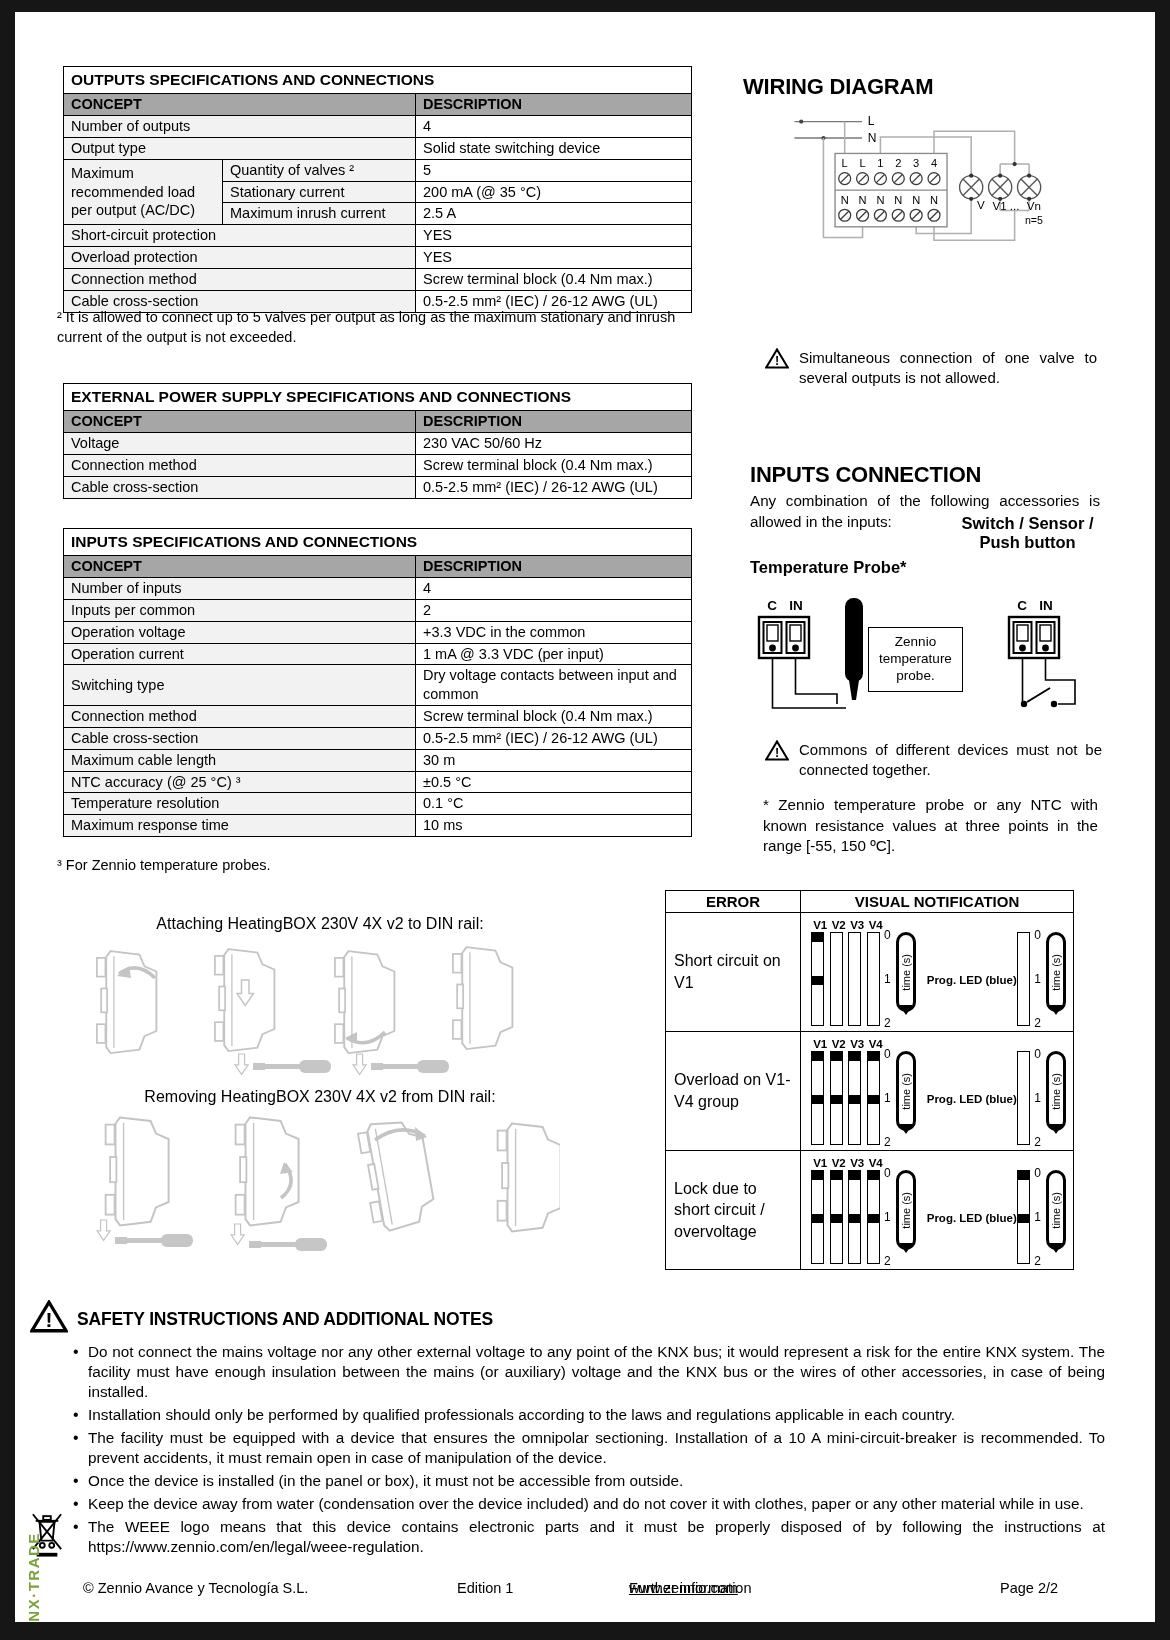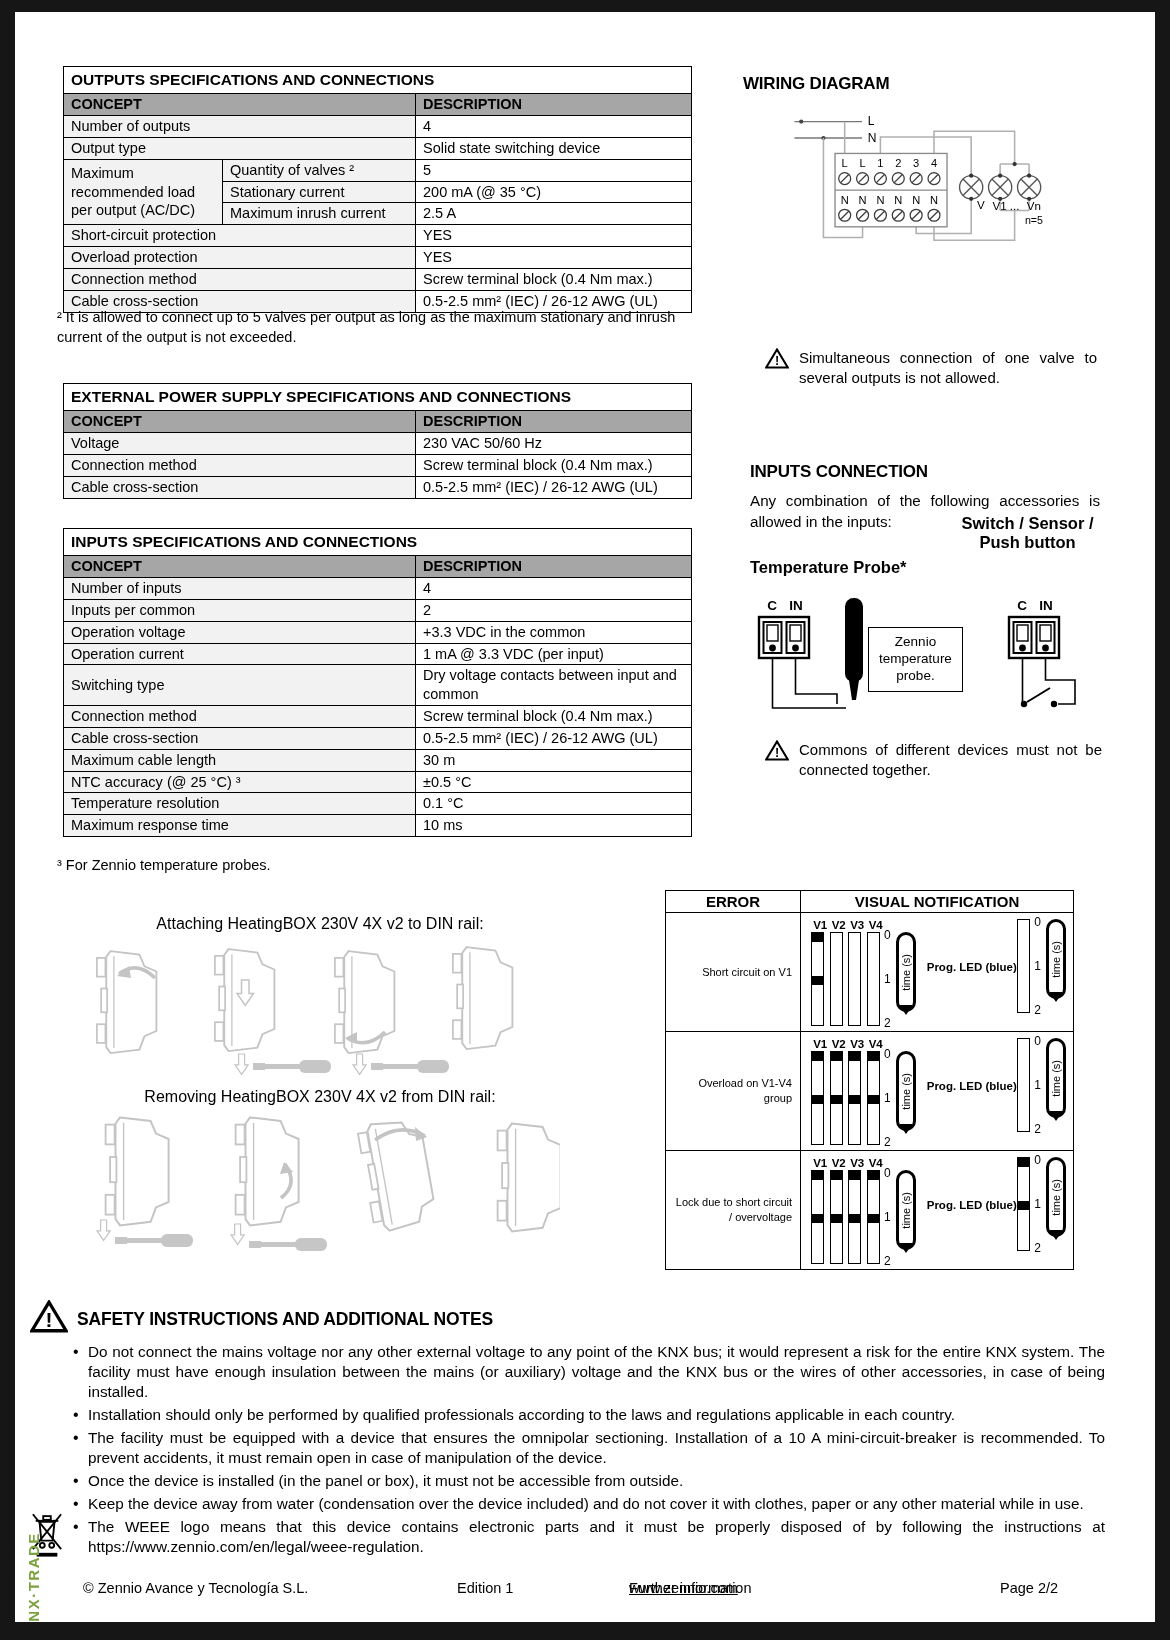--- a/index.html
+++ b/index.html
@@ -9,35 +9,35 @@
   .abs{position:absolute}
   
   table.spec{border-collapse:collapse;table-layout:fixed;width:628px}
   table.spec td{border:1.5px solid #000;font-size:14.5px;padding:1px 7px;line-height:1.3;vertical-align:middle;overflow:hidden}
   .spec .ttl td{font-weight:700;font-size:15.5px;padding:3px 7px;background:#fff}
   .spec .hd td{background:#a6a6a6;font-weight:700}
   .spec td.c{background:#f2f2f2}
   .spec td.d{background:#fff}
   .fnote{font-size:14.5px;line-height:1.35;width:650px}
   
-  .h2{font-size:17px;font-weight:700;letter-spacing:-.2px}
+  .h2{font-size:22px;font-weight:700;letter-spacing:-.2px}
   .para{font-size:15.2px;text-align:justify;line-height:1.35}
   .cap{font-size:16px;text-align:center;line-height:1.3}
   .warn{display:flex;gap:10px;align-items:flex-start}
   .wtxt{font-size:15px;text-align:justify;line-height:1.3}
   .subttl{font-size:16.5px;font-weight:700}
   .zbox{position:absolute;border:1.5px solid #000;display:flex;align-items:center;justify-content:center;text-align:center;font-size:13.5px;line-height:1.25;padding:2px;background:#fff}
   
   table.etable{border-collapse:collapse;table-layout:fixed}
   .etable td{border:1.6px solid #000;vertical-align:middle}
   .etable .ehd td{font-weight:700;text-align:center;font-size:15px;padding:2px;background:#fff}
-  .etable td.ecell{text-align:right;padding:0 8px;font-size:11px;line-height:1.35}
+  .etable td.ecell{text-align:left;padding:0 8px;font-size:16px;line-height:1.35}
   .etable td.vcell{vertical-align:top;padding:0}
   .etable tr.erow td{height:119px}
-  .viscell{display:flex;justify-content:space-between;align-items:flex-start;padding:6px 6px 0 10px}
+  .viscell{display:flex;justify-content:space-between;align-items:flex-end;padding:6px 6px 0 10px}
   .collabels{display:flex;margin-bottom:1px}
   .collabels span{width:18.5px;text-align:center;font-size:11.5px;font-weight:700}
   .barrow{display:flex;align-items:flex-start}
   .bar{width:13px;height:94px;border:1.5px solid #000;background:#fff;margin-right:5.5px;position:relative}
   .bar.banded::before{content:"";position:absolute;left:0;right:0;top:0;height:9px;background:#000}
   .bar.banded::after{content:"";position:absolute;left:0;right:0;top:43px;height:9px;background:#000}
   .ticks{display:flex;flex-direction:column;justify-content:space-between;height:100px;font-size:12px;line-height:1;margin:-3px 5px 0 -1px}
   .tarrow{width:20px;height:80px;border:3px solid #000;border-radius:10px;position:relative;display:flex;align-items:center;justify-content:center}
   .tarrow::after{content:"";position:absolute;bottom:-13px;left:50%;transform:translateX(-50%);border:7px solid transparent;border-top:10px solid #000}
   .tarrow span{writing-mode:vertical-rl;transform:rotate(180deg);font-size:11px}
@@ -354,20 +354,21 @@
     <circle cx="49" cy="108" r="3.2" fill="#000"></circle>
   </svg>
 
   <div class="warn abs" style="left:750px;top:728px;width:340px">
     <svg width="24" height="21" viewBox="0 0 40 34">
         <polygon points="20,2 38,32 2,32" fill="none" stroke="#000" stroke-width="3.5"></polygon>
         <text x="20" y="28" font-size="21" font-weight="bold" text-anchor="middle">!</text>
       </svg>
     <div class="wtxt" style="width:303px">Commons of different devices must not be connected together.</div>
   </div>
+  <div class="para abs" style="left:748px;top:783px;width:335px">* Zennio temperature probe or any NTC with known resistance values at three points in the range [-55, 150 ºC].</div>
 
   <div class="dinh abs" style="left:45px;top:903px">Attaching HeatingBOX 230V 4X v2 to DIN rail:</div>
   <svg class="abs" style="left:70px;top:926px" width="465" height="152" viewBox="0 0 465 152">
     <defs>
       <g id="mod">
         <path d="M30,6 L64,10 L70,24 L84,30 L84,100 L70,106 L64,122 L30,126 L25,119 L25,13 Z" fill="#fff" stroke="#c4c4c4" stroke-width="2.2"></path>
         <rect x="14" y="14" width="10" height="22" fill="#fff" stroke="#c4c4c4" stroke-width="2"></rect>
         <rect x="14" y="92" width="10" height="22" fill="#fff" stroke="#c4c4c4" stroke-width="2"></rect>
         <rect x="19" y="50" width="7" height="28" fill="#fff" stroke="#c4c4c4" stroke-width="2"></rect>
         <line x1="34" y1="12" x2="34" y2="120" stroke="#c4c4c4" stroke-width="1.5"></line>

